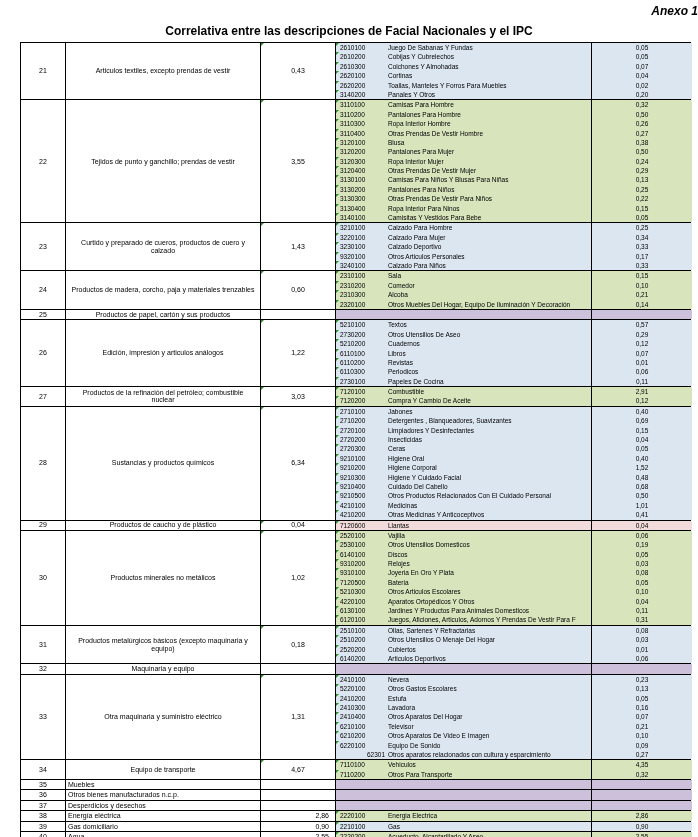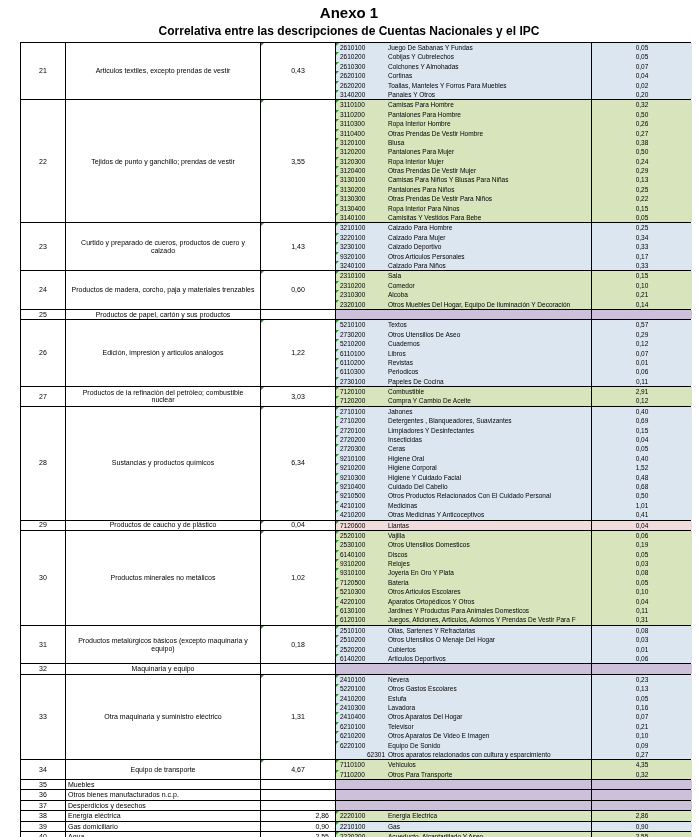--- a/index.html
+++ b/index.html
@@ -1,22 +1,22 @@
 <!DOCTYPE html>
 <html style="--marker: #2F8F2F;"><head>
 <meta charset="utf-8">
 <style>
   html,body{margin:0;padding:0;}
   body{
     width:698px;height:837px;position:relative;background:#ffffff;
     font-family:"Liberation Sans","DejaVu Sans",sans-serif;color:#000;
   }
   .page-title{
-    position:absolute;top:4px;left:0;width:698px;text-align:center;
-    font-size:15px;font-weight:bold;
+    position:absolute;top:4px;left:0;width:698px;text-align:right;
+    font-size:12px;font-weight:bold;font-style:italic;
   }
   .page-subtitle{
     position:absolute;top:24px;left:0;width:698px;text-align:center;
     font-size:12px;font-weight:bold;
   }
   .corr-table{
     position:absolute;left:20px;top:42px;width:671px;
     border:1.5px solid #000;box-sizing:border-box;background:#fff;
   }
   .group-row{
@@ -54,21 +54,21 @@
   .tri{
     position:absolute;top:0;left:0;width:0;height:0;
     border-top:3.5px solid var(--marker,#2f8f2f);
     border-right:3.5px solid transparent;
   }
 </style>
 </head>
 <body>
 
 <div class="page-title">Anexo 1</div>
-<div class="page-subtitle">Correlativa entre las descripciones de Cuentas Nacionales y el IPC</div>
+<div class="page-subtitle">Correlativa entre las descripciones de Facial Nacionales y el IPC</div>
 
 <div class="corr-table">
     <div class="group-row">
       <div class="c-num">21</div>
       <div class="c-desc">Articulos textiles, excepto prendas de vestir</div>
       <div class="c-val">
         <div class="tri"></div>
         <span>0,43</span>
       </div>
       <div class="items">

